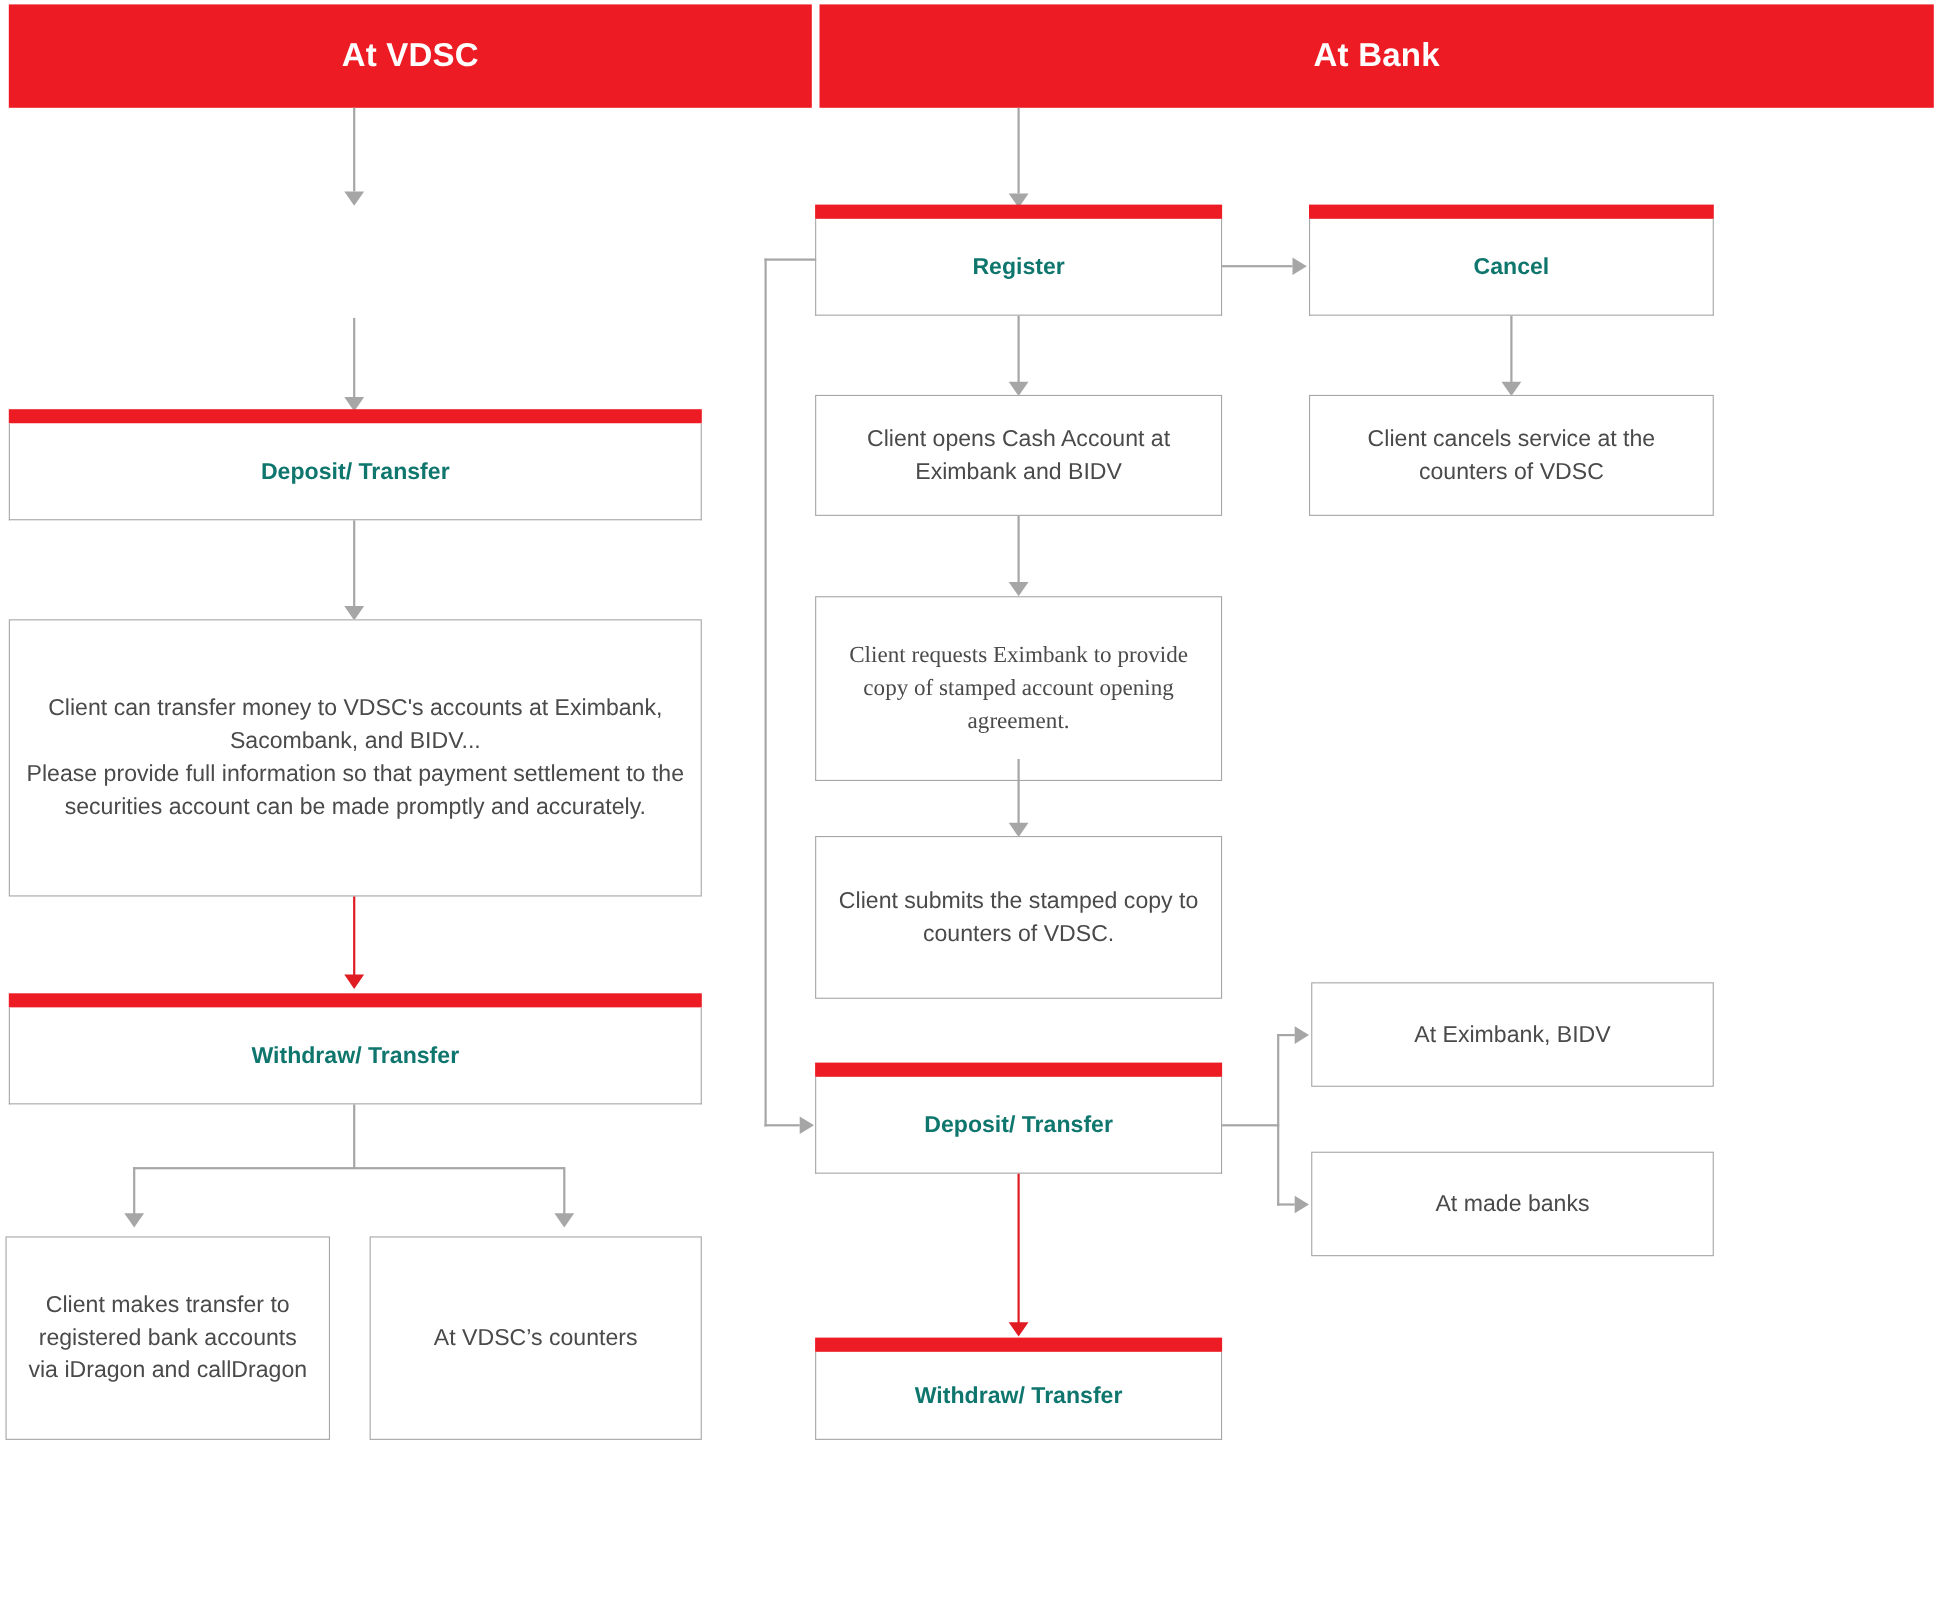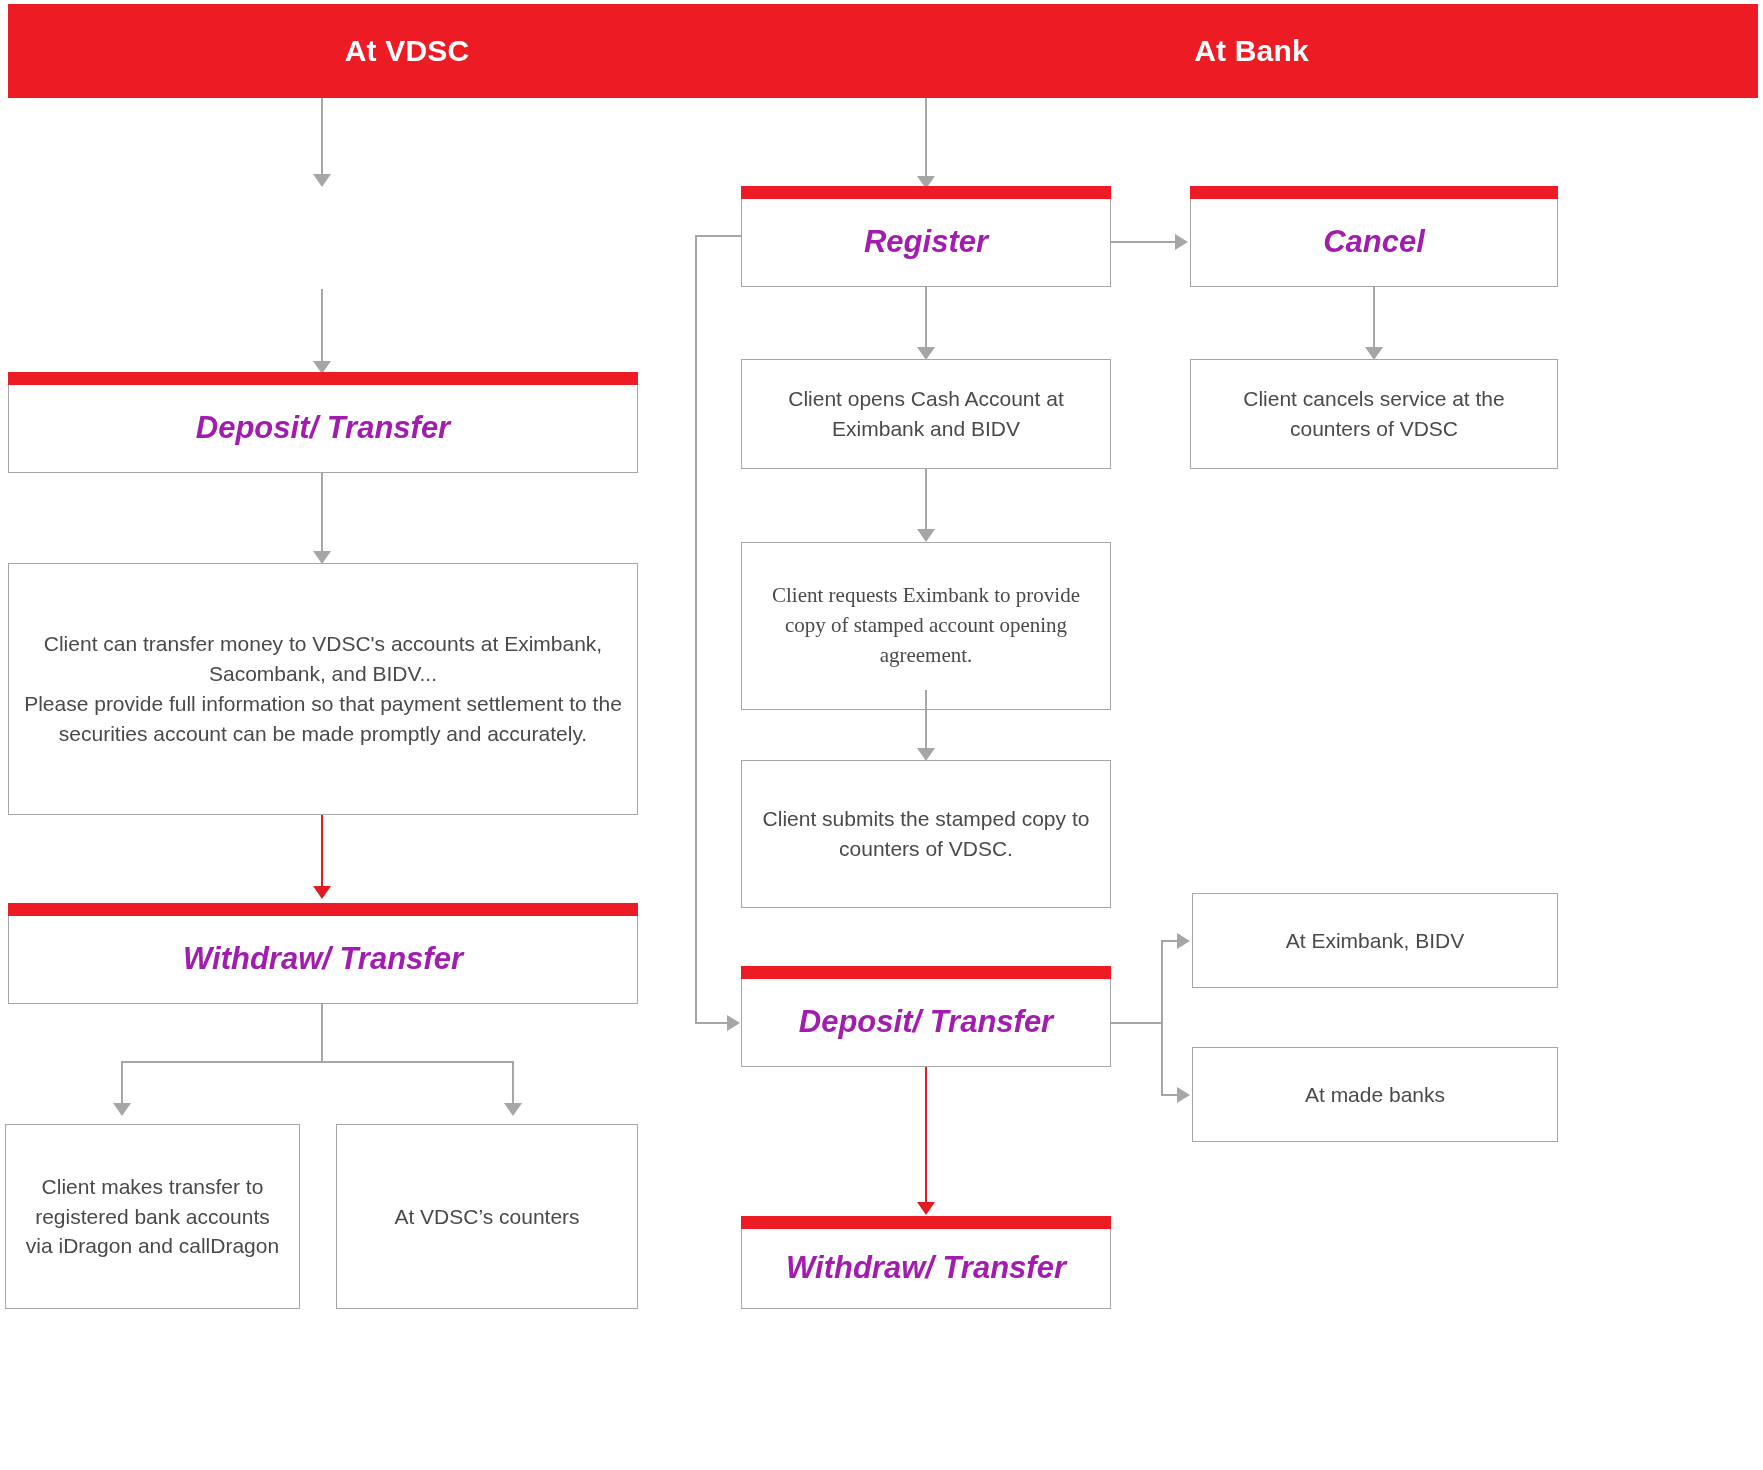--- a/index.html
+++ b/index.html
@@ -41,24 +41,23 @@
     color:#4a4a4a;
     font-size:21px;
     line-height:1.42;
     padding:6px 14px;
   }
   .box .txt{white-space:pre-line;display:block;width:100%;}
 
   
   .box.stage-box{
     border-top:none;
-    font-size:31px;
+    font-size:21px;
     font-weight:bold;
-    color:#a21caf;
-    font-style:italic;
+    color:#0f766e;
   }
   .redbar{
     position:absolute;
     background:#ed1c24;
     height:13px;
   }
 
   
   .ln{position:absolute;background:#a6a6a6;}
   .ln.v{width:2px;}
@@ -76,21 +75,21 @@
     border-bottom:8px solid transparent;
     border-left:13px solid #a6a6a6;
   }
   .arw.down.red{border-top-color:#e01b22;}
 </style>
 </head>
 <body>
 
 <div id="stage">
 
-  <div class="hdr" style="left:8px; top:4px; width:730px; height:94px;padding-left:34px;">
+  <div class="hdr" style="left:8px; top:4px; width:730px; height:94px;">
     <span>At VDSC</span>
   </div>
 
   <div class="ln v" style="left:321px; top:98px; width:2px; height:76px;"></div>
   <div class="arw down" style="left:313px; top:174px;"></div>
 
 
   <div class="ln v" style="left:321px; top:289px; width:2px; height:74px;"></div>
   <div class="arw down" style="left:313px; top:361px;"></div>
 

